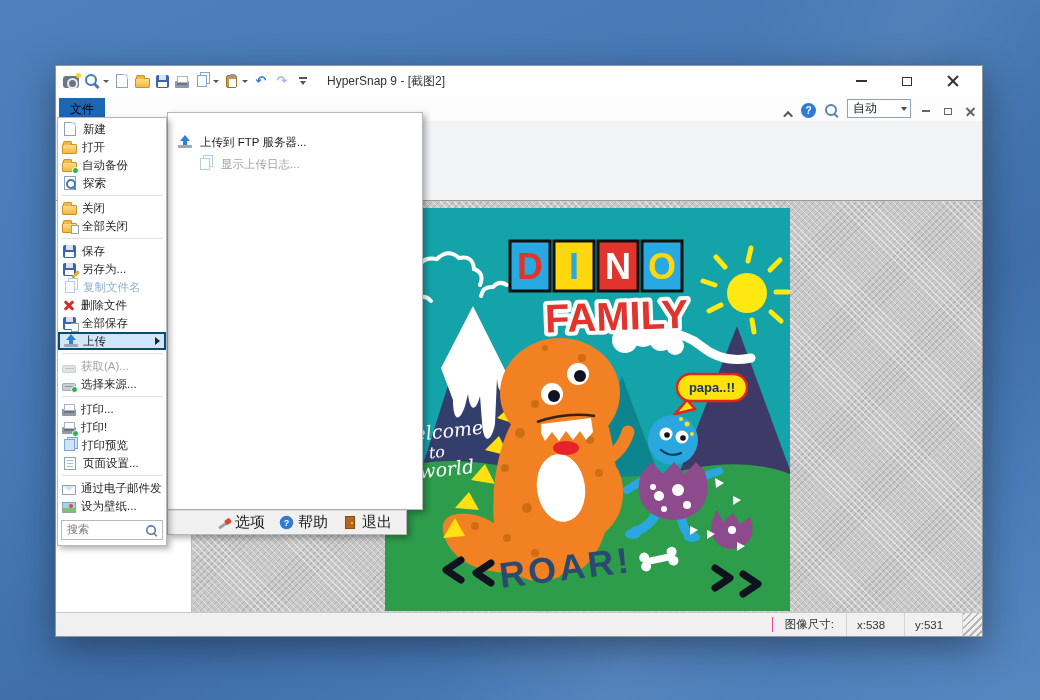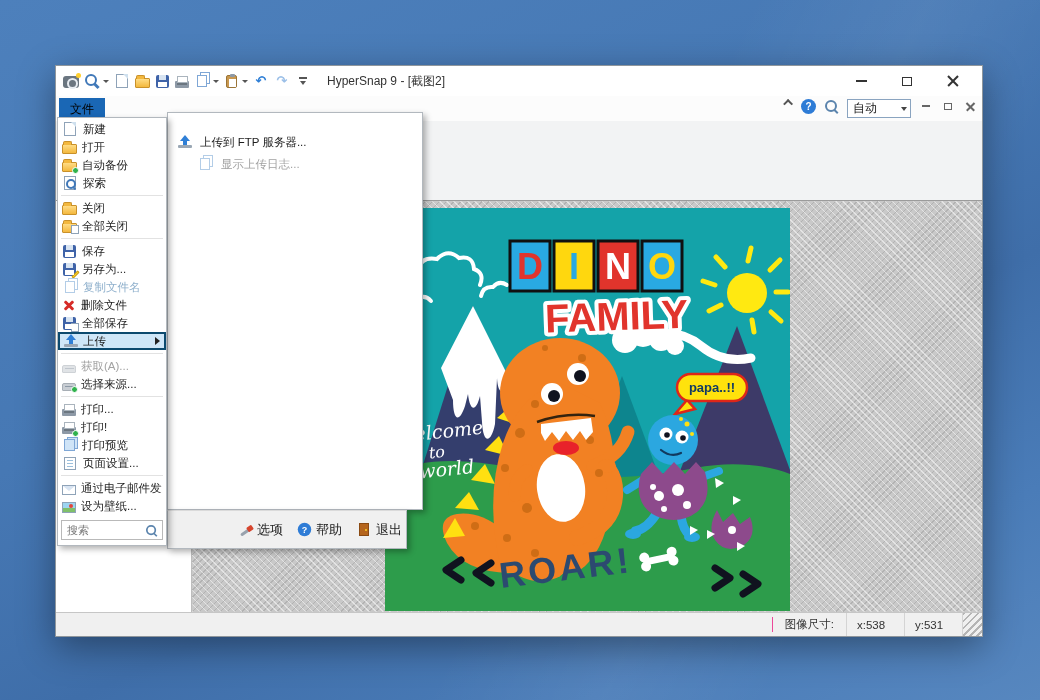--- a/index.html
+++ b/index.html
@@ -21,21 +21,21 @@
   .wc{width:22px;height:18px;display:flex;align-items:center;justify-content:center;position:relative;}
   .g-min{width:11px;height:2px;background:#333;}
   .g-max{width:10px;height:9px;border:1.5px solid #333;}
   .g-close{position:relative;width:12px;height:12px;}
   .g-close::before,.g-close::after{content:"";position:absolute;left:-1px;top:5px;width:14px;height:1.8px;background:#333;}
   .g-close::before{transform:rotate(45deg);} .g-close::after{transform:rotate(-45deg);}
   
   .tabrow{height:25px;background:#fcfcfc;position:relative;}
   .file-tab{position:absolute;left:3px;top:2px;width:46px;height:22px;background:#1a67b5;color:#000000;
     font-size:12px;display:flex;align-items:center;justify-content:center;}
-  .tab-right{position:absolute;right:5px;top:3px;display:flex;align-items:flex-start;gap:8px;}
+  .tab-right{position:absolute;right:5px;top:3px;display:flex;align-items:flex-end;gap:8px;}
   .chev-up{width:7px;height:7px;border-left:2px solid #555;border-top:2px solid #555;transform:rotate(45deg) translateY(2px);}
   .help-dot{width:15px;height:15px;border-radius:50%;background:#2e7cd6;color:#fff;display:flex;
     align-items:center;justify-content:center;font-size:10px;font-weight:bold;}
   .help-dot::before{content:"?";}
   .mag{position:relative;width:15px;height:15px;}
   .mag::before{content:"";position:absolute;left:1px;top:1px;width:8px;height:8px;border:2px solid #5b84ad;border-radius:50%;}
   .mag::after{content:"";position:absolute;left:11px;top:10px;width:2px;height:5px;background:#5b84ad;transform:rotate(-45deg);}
   .combo{width:64px;height:19px;border:1px solid #8aa4c0;background:#fff;display:flex;align-items:center;font-size:12px;color:#222;}
   .combo .val{flex:1;padding-left:5px;}
   .combo .drop{width:13px;height:100%;display:flex;align-items:center;justify-content:center;}
@@ -66,29 +66,29 @@
   .menu-left{position:absolute;left:57px;top:117px;width:110px;background:#fff;z-index:50;
     border:1px solid #b2b8be;box-shadow:3px 3px 6px rgba(0,0,0,.3);padding:2px 0;}
   .mi{height:18px;display:flex;align-items:center;gap:5px;padding:0 4px;font-size:11.5px;color:#1e1e1e;white-space:nowrap;}
   .mi .lab{overflow:hidden;}
   .mi.dis{color:#a2a2a2;}
   .mi.bluefade{color:#8fb0cc;}
   .mi.hl{background:#cfe7f8;border:2px solid #0c4a6e;}
   .subarrow{margin-left:auto;width:0;height:0;border-top:4px solid transparent;border-bottom:4px solid transparent;border-left:5px solid #222;}
   .msep{height:1px;background:#e2e2e2;margin:3px 3px;}
   .search-row{margin:5px 3px 3px;height:20px;border:1px solid #b9b9b9;background:#fff;display:flex;align-items:center;padding:0 3px;}
-  .search-row input{flex:1;min-width:0;border:0;outline:0;font-size:11px;font-family:Liberation Sans, sans-serif;color:#333;}
+  .search-row input{flex:1;min-width:0;border:0;outline:0;font-size:11px;font-family:Liberation Mono, monospace;color:#333;}
   .search-row .mag{transform:scale(.85);}
   .menu-sub{position:absolute;left:167px;top:112px;width:256px;height:398px;background:#fff;z-index:49;
     border:1px solid #b2b8be;box-shadow:3px 3px 6px rgba(0,0,0,.3);padding:18px 0;}
   .smi{height:22px;display:flex;align-items:center;gap:8px;padding:0 10px;font-size:11.5px;color:#1e1e1e;}
   .smi.dis{color:#a2a2a2;margin-left:19px;}
-  .menu-footer{position:absolute;left:167px;top:510px;width:240px;height:39px;background:#f0f0f0;z-index:49;
+  .menu-footer{position:absolute;left:167px;top:510px;width:240px;height:25px;background:#f0f0f0;z-index:49;
     border:1px solid #b2b8be;border-top:1px solid #dadada;box-shadow:3px 3px 6px rgba(0,0,0,.3);
-    display:flex;align-items:center;justify-content:flex-end;gap:14px;padding-right:4px;font-size:13px;color:#222;}
+    display:flex;align-items:center;justify-content:flex-end;gap:14px;padding-right:14px;font-size:15px;color:#222;}
   .fbtn{display:flex;align-items:center;gap:4px;}
   
   .i{display:inline-block;position:relative;width:16px;height:16px;flex:none;}
   .i14{width:14px;height:14px;}
   .i-cam{width:16px;height:12px;margin-top:2px;background:#6b7680;border-radius:3px;}
   .i-cam::before{content:"";position:absolute;left:4px;top:2px;width:7px;height:7px;border:2px solid #e8edf2;border-radius:50%;}
   .i-cam::after{content:"";position:absolute;right:-2px;top:-3px;width:5px;height:5px;background:#ffcf2e;border-radius:50%;}
   .i-srch::before{content:"";position:absolute;left:1px;top:1px;width:8px;height:8px;border:2px solid #4078b8;border-radius:50%;}
   .i-srch::after{content:"";position:absolute;left:11px;top:10px;width:2.5px;height:6px;background:#4078b8;transform:rotate(-45deg);}
   .i-page{width:12px;height:14px;margin:1px 2px;background:#fff;border:1px solid #8fa3b8;}

